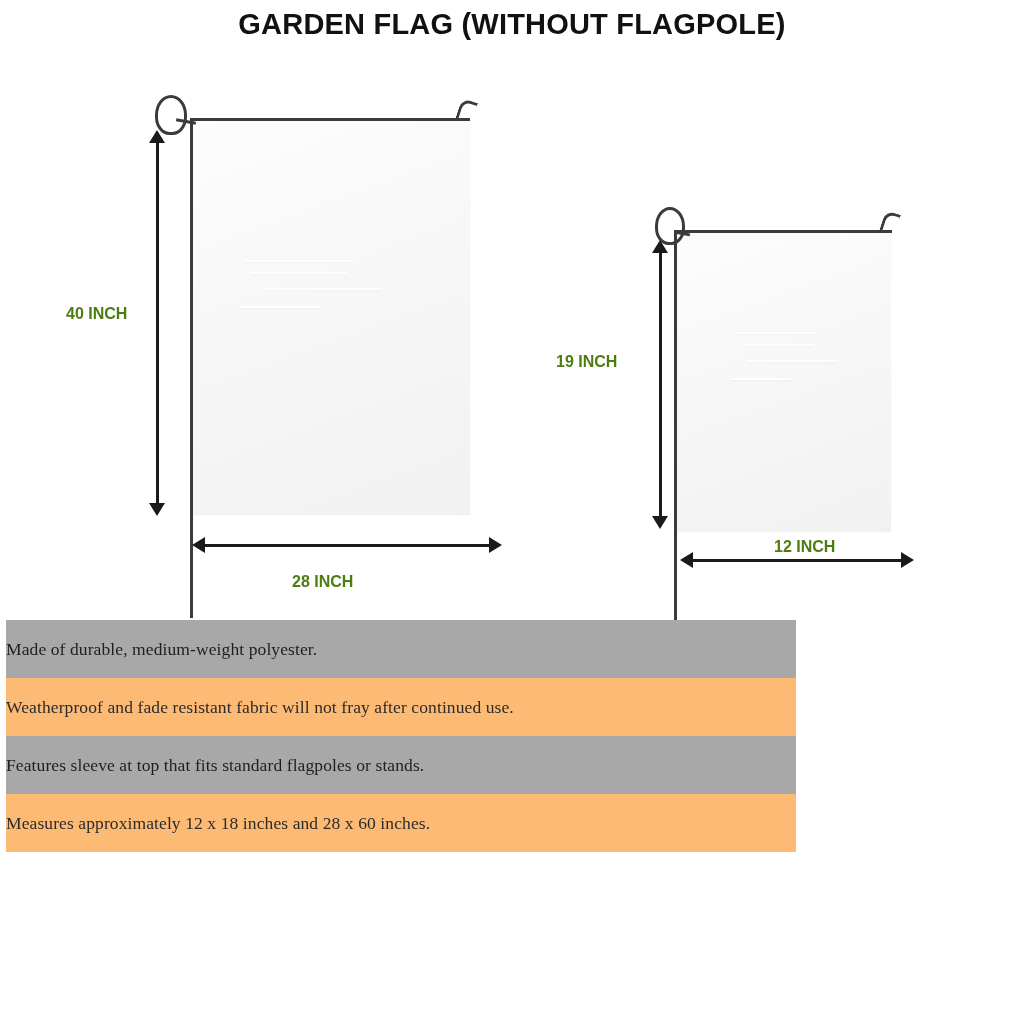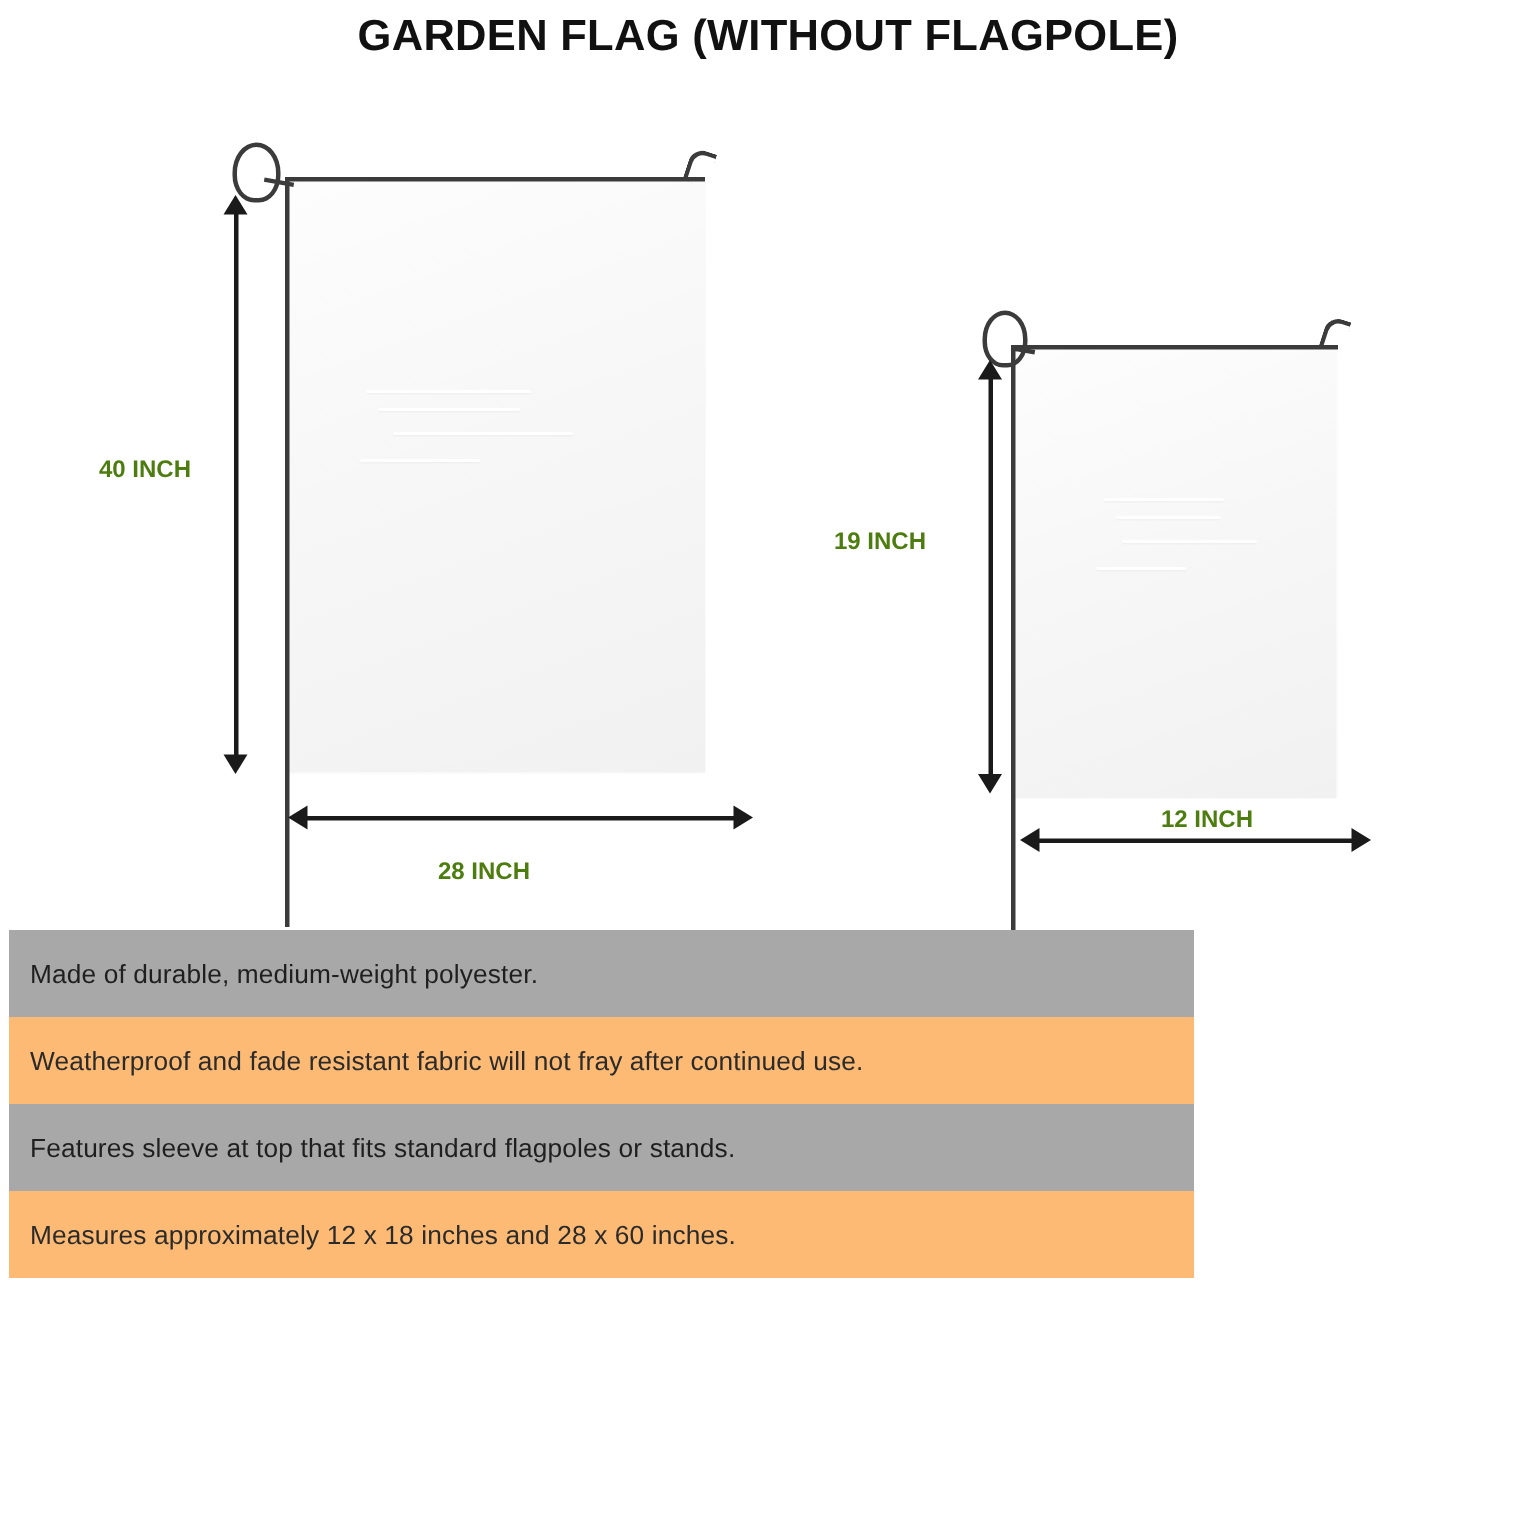--- a/index.html
+++ b/index.html
@@ -128,25 +128,25 @@
   .features {
     position: absolute;
     left: 6px;
     top: 620px;
     width: 790px;
   }
   .feature-row {
     height: 58px;
     display: flex;
     align-items: center;
-    padding-left: 14px;
     box-sizing: border-box;
     font-size: 17.5px;
     color: #2b2b2b;
     letter-spacing: 0.1px;
+    font-family: Liberation Serif, serif;
   }
   .feature-row.shaded { background: #a8a8a8; color: #1f1f1f; }
   .feature-row.plain { background: #fdba74; }
 </style>
 </head>
 <body>
 
 <div id="page">
 
   <div class="title-block">

